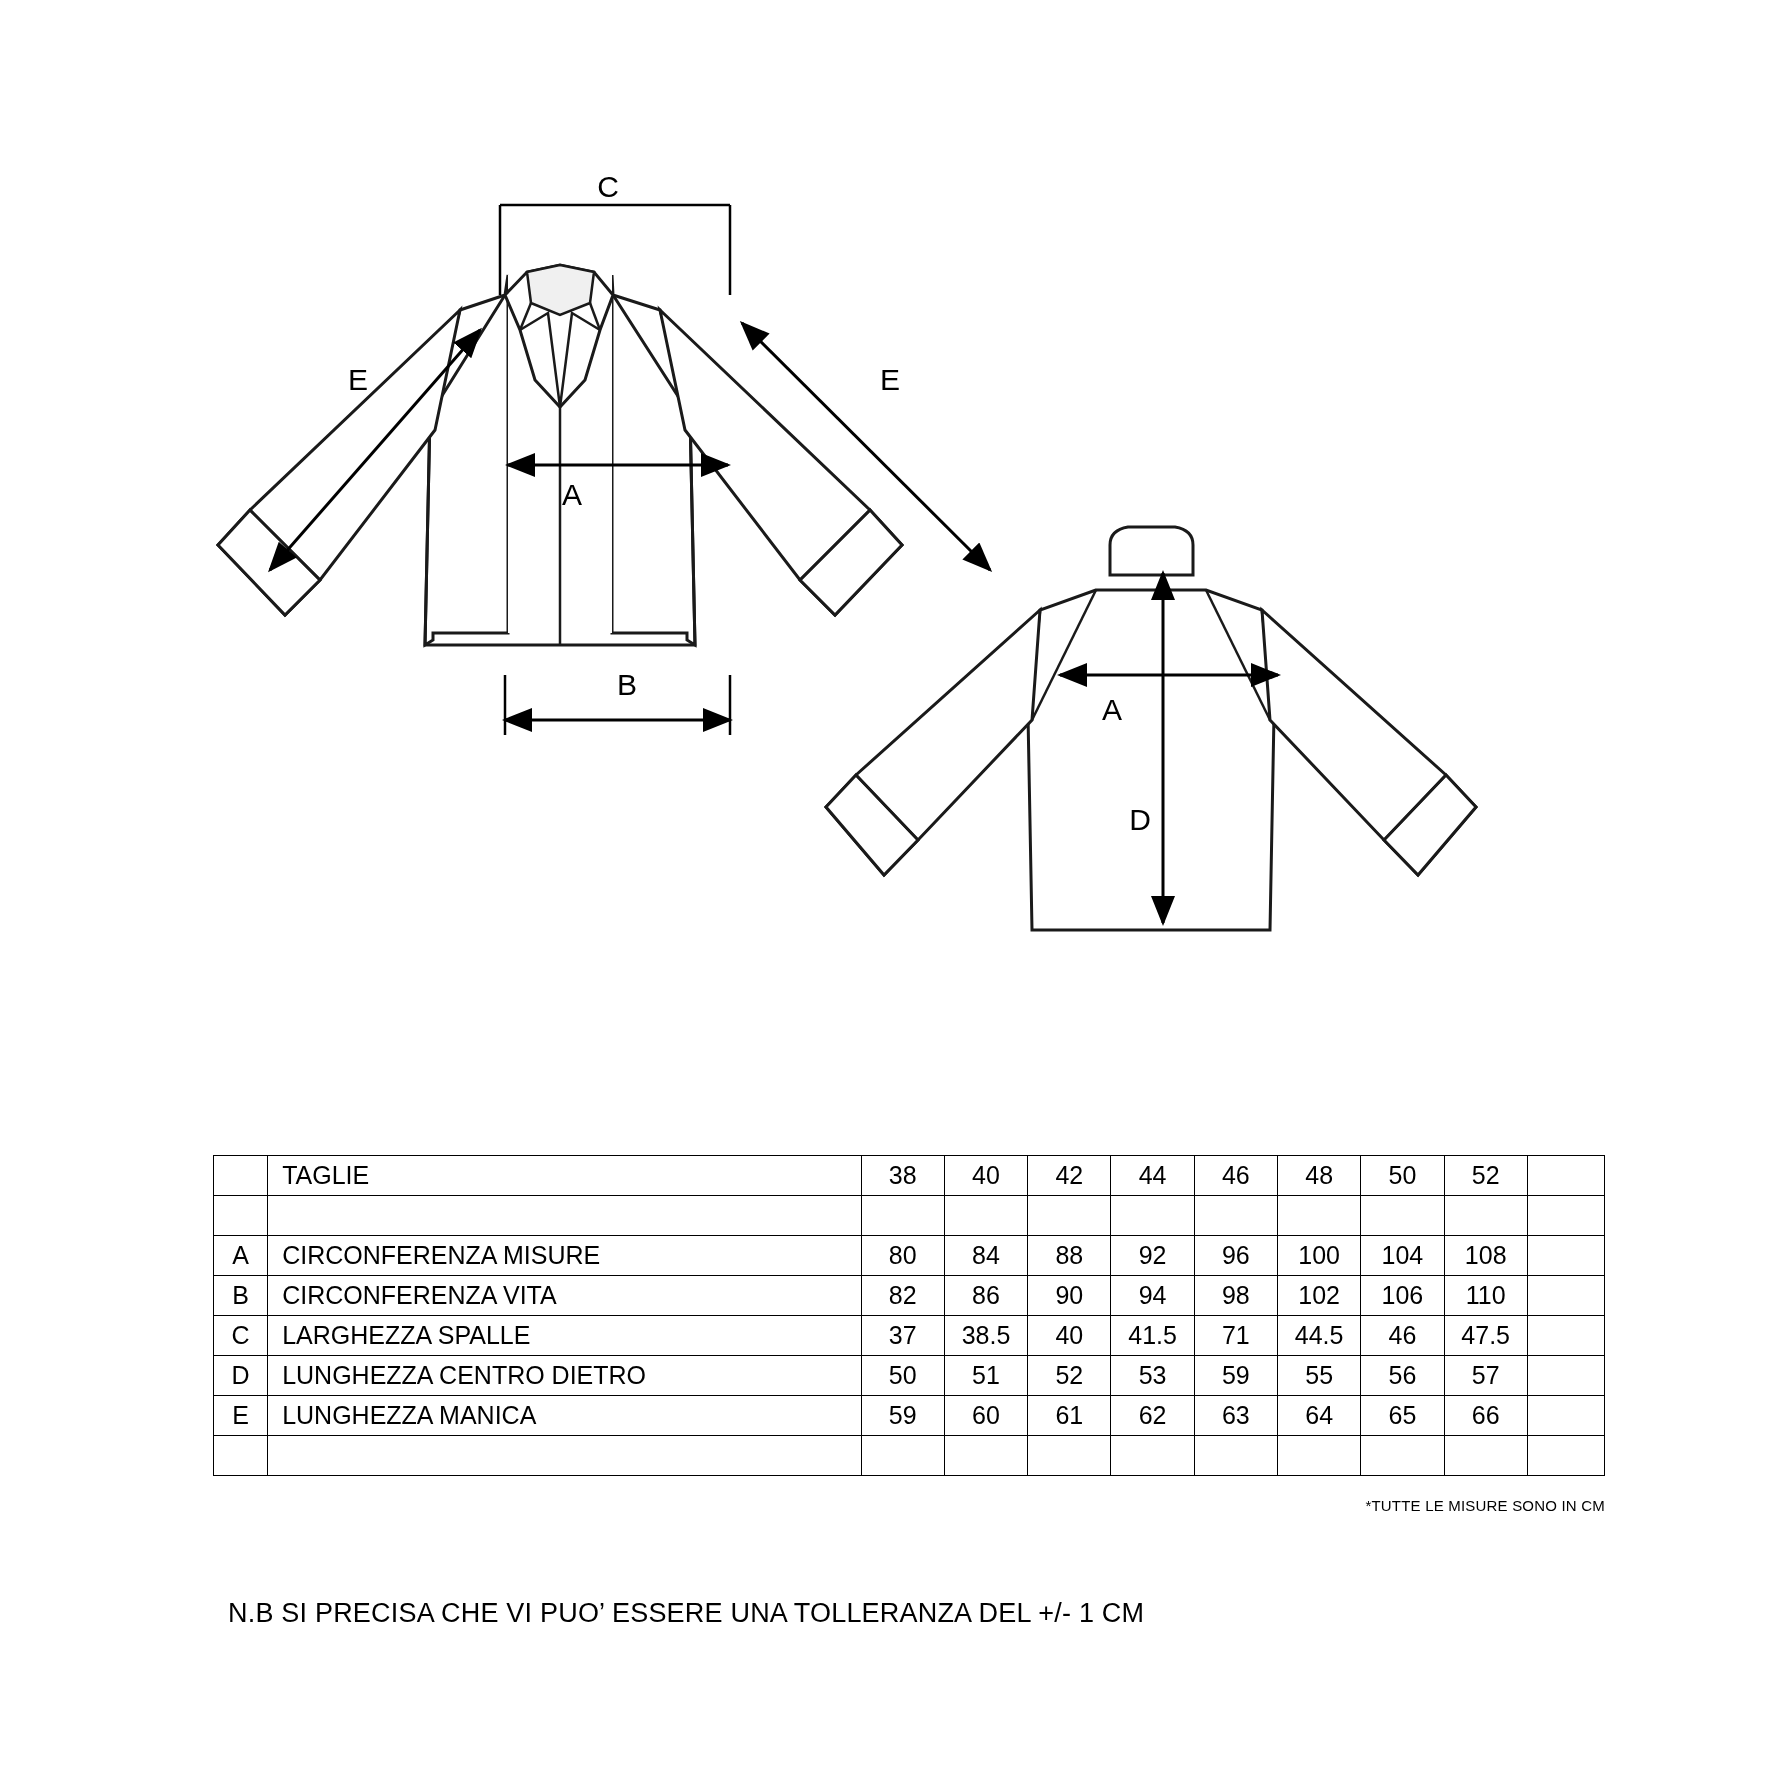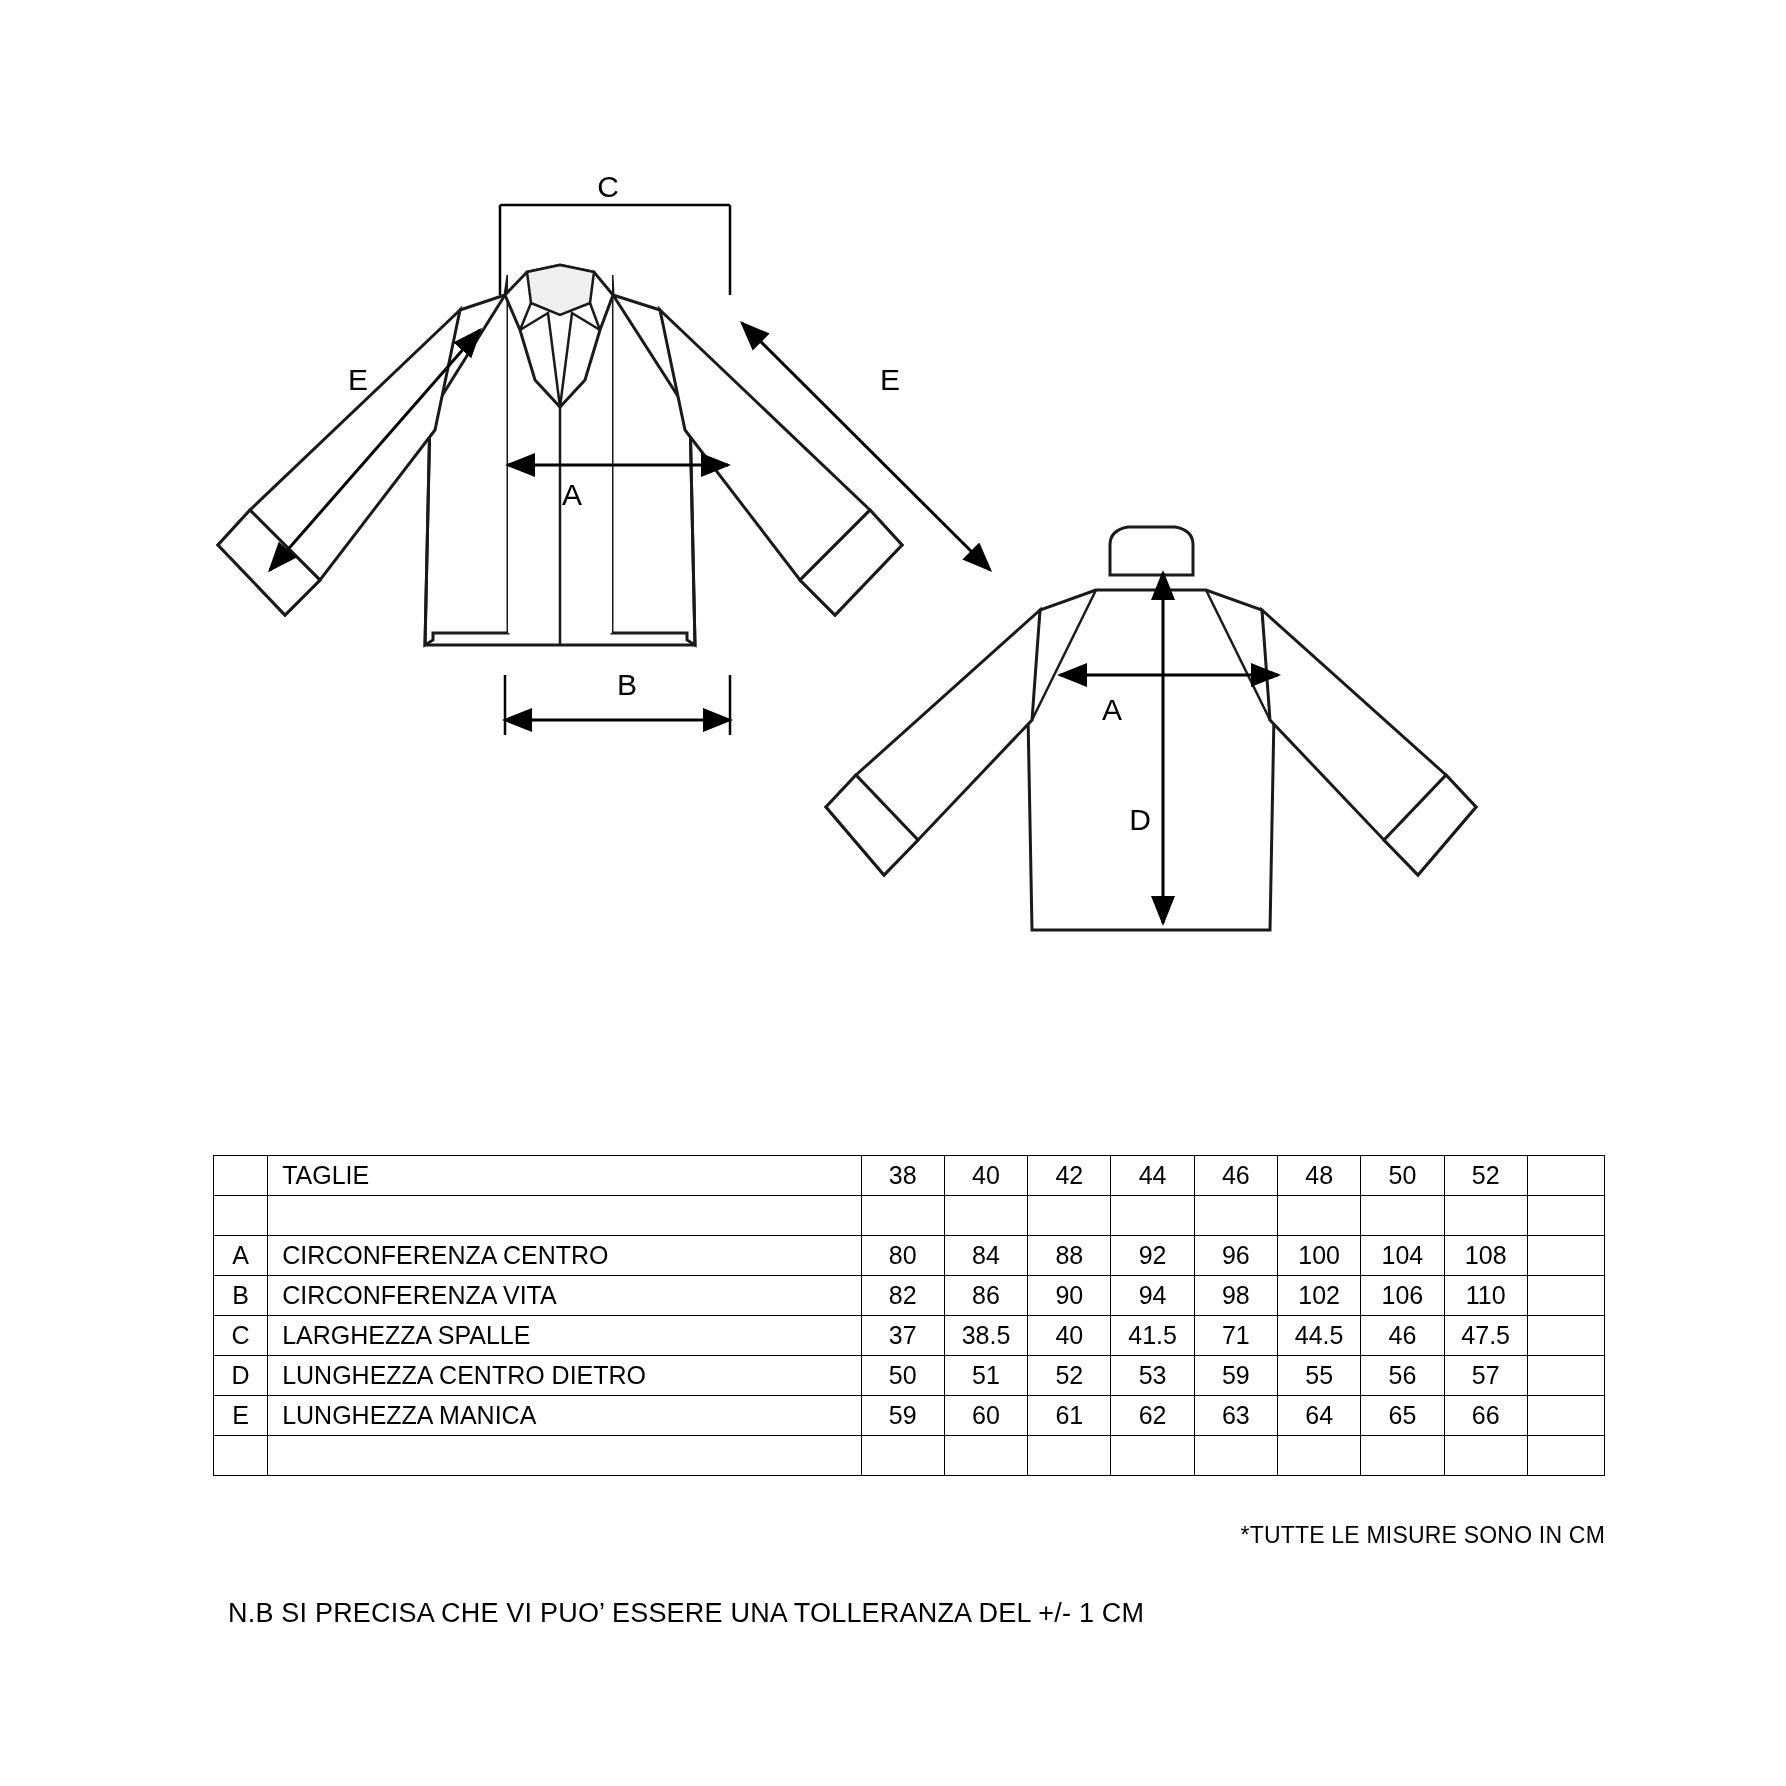--- a/index.html
+++ b/index.html
@@ -67,23 +67,22 @@
   .col-tail   { width: 74px; }
   .row-header td { font-weight: bold; }
   .row-blank td { height: 36px; }
 
   .units-note {
     position: absolute;
     left: 213px;
     top: 1497px;
     width: 1392px;
     text-align: right;
-    font-size: 23px;
+    font-size: 15px;
     letter-spacing: 0.2px;
-    margin-top: 25px;
   }
 
   .nb-note {
     position: absolute;
     left: 228px;
     top: 1598px;
     font-size: 27px;
     font-weight: normal;
     letter-spacing: 0.2px;
   }
@@ -224,21 +223,21 @@
           <td class="col-size"></td>
           <td class="col-size"></td>
           <td class="col-size"></td>
           <td class="col-size"></td>
           <td class="col-size"></td>
           <td class="col-tail"></td>
         </tr>
 
         <tr>
           <td class="col-letter">A</td>
-          <td class="col-label">CIRCONFERENZA CENTRO</td>
+          <td class="col-label">CIRCONFERENZA MISURE</td>
           <td class="col-size">80</td>
           <td class="col-size">84</td>
           <td class="col-size">88</td>
           <td class="col-size">92</td>
           <td class="col-size">96</td>
           <td class="col-size">100</td>
           <td class="col-size">104</td>
           <td class="col-size">108</td>
           <td class="col-tail"></td>
         </tr>

